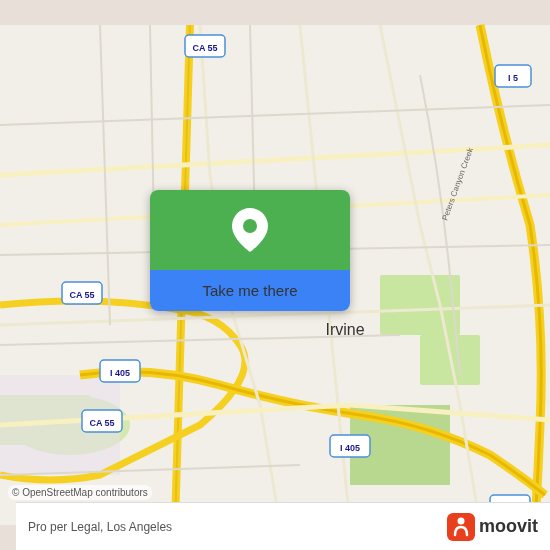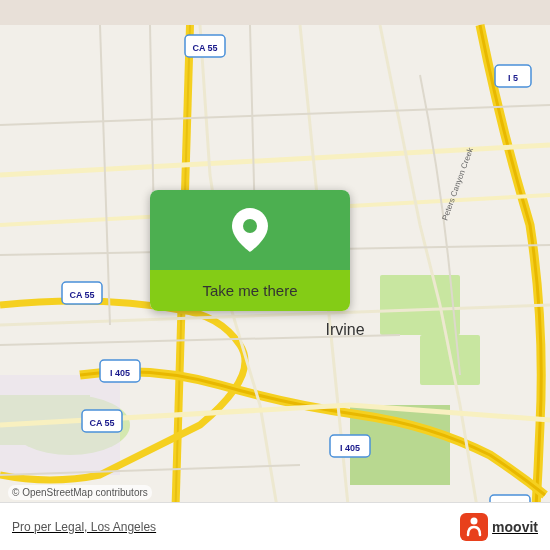--- a/index.html
+++ b/index.html
@@ -25,31 +25,30 @@
     #map-svg {
       position: absolute;
       top: 0; left: 0;
       width: 100%; height: 100%;
     }
 
     
     #bottom-bar {
       position: absolute;
       bottom: 0;
-      left: 0;
+      left: 16px;
       right: 0;
       height: 48px;
       background: white;
       display: flex;
       align-items: center;
       justify-content: space-between;
       padding: 0 12px;
       border-top: 1px solid #ddd;
       z-index: 10;
-      text-decoration: underline;
     }
 
     #bottom-left {
       display: flex;
       align-items: center;
       gap: 6px;
       font-size: 12px;
       color: #555;
     }
 
@@ -59,21 +58,21 @@
       gap: 4px;
     }
 
     .moovit-logo {
       display: flex;
       align-items: center;
       gap: 4px;
     }
 
     .moovit-text {
-      font-size: 14px;
+      font-size: 18px;
       font-weight: bold;
       color: #333;
     }
 
     .moovit-icon {
       width: 28px;
       height: 28px;
     }
 
     
@@ -106,21 +105,21 @@
 
     #take-me-there-btn {
       display: flex;
       align-items: center;
       justify-content: center;
       padding: 12px 0;
       font-size: 15px;
       font-weight: 500;
       color: #333;
       cursor: pointer;
-      background: #84cc16;
+      background: #3b82f6;
       border: none;
       width: 100%;
     }
 
     
     #attribution {
       position: absolute;
       bottom: 50px;
       left: 8px;
       font-size: 10px;

